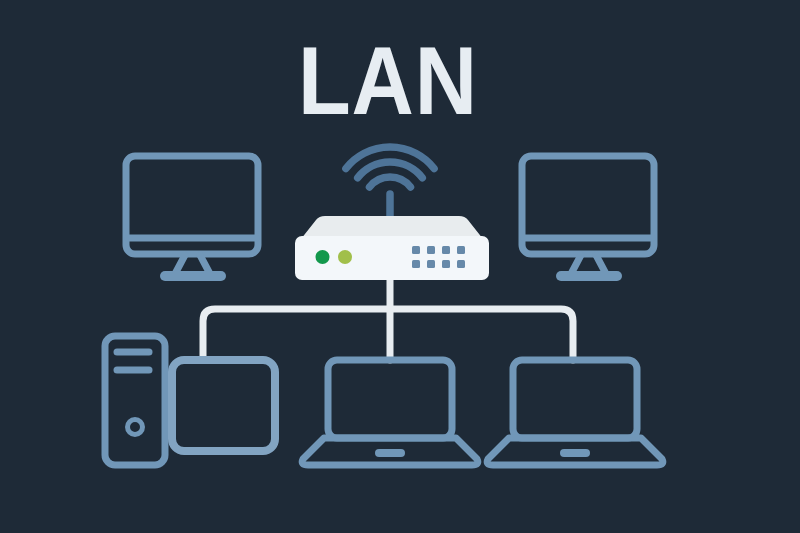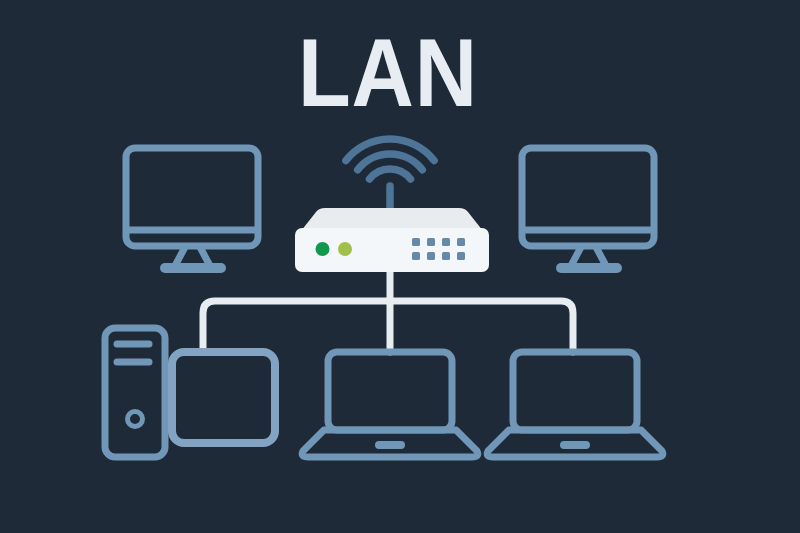--- a/index.html
+++ b/index.html
@@ -2,20 +2,21 @@
 <html><head>
 <meta charset="utf-8">
 <style>
   html, body { margin: 0; padding: 0; background: #1e2a37; }
   .stage {
     position: relative;
     width: 800px;
     height: 468px;
     overflow: hidden;
     font-family: "Liberation Sans", sans-serif;
+    margin-top: 8px;
   }
   .stage svg { display: block; }
   .diagram-title {
     font-family: "Liberation Sans", sans-serif;
     font-weight: bold;
     font-size: 97px;
     letter-spacing: 1px;
   }
 </style>
 </head>

